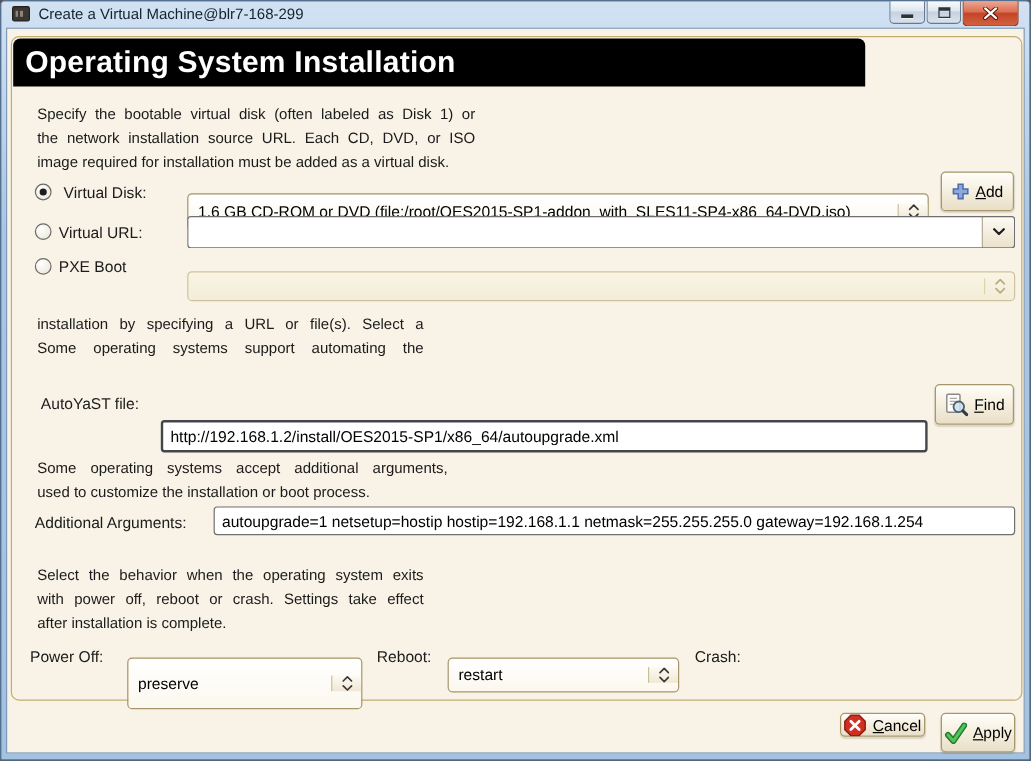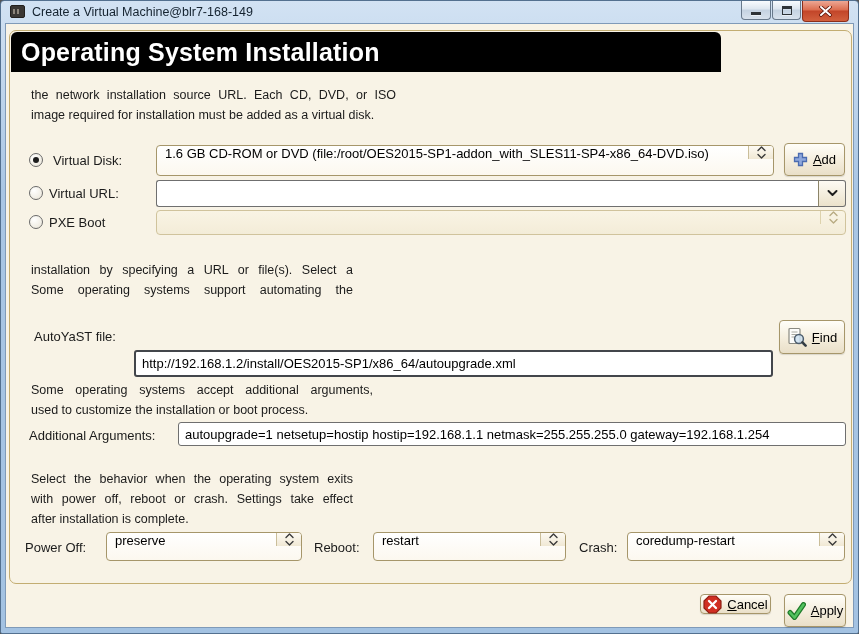--- a/index.html
+++ b/index.html
@@ -50,22 +50,22 @@
   .radio.on::after { content:""; position:absolute; left:3px; top:3px; width:6px; height:6px;
     border-radius:50%; background:#1d1d1d; }
 
   
   .txt { position:absolute; font-family:"Liberation Sans",sans-serif; font-size:13px; color:#000;
     background:#fff; border:1px solid #6f6f6f; border-radius:3px; padding:0 6px; outline:none; }
   #ay-input { border:2px solid #43464b; border-radius:3px; }
   #net-input { border-radius:3px 0 0 3px; border-right:none; }
 
   
-  .combo { position:absolute; display:flex; align-items:flex-start;
-    background:linear-gradient(#ffffff,#fcf8ef); border:1px solid #a6966a; border-radius:4px; overflow:hidden; }
+  .combo { position:absolute; display:flex; align-items:center;
+    background:linear-gradient(#ffffff,#fcf8ef); border:1px solid #a6966a; border-radius:4px; overflow:hidden;margin-top:16px; }
   .combo .val { flex:1; display:flex; align-items:center; padding-left:8px; font-size:13px; color:#000; white-space:nowrap; overflow:hidden; }
   .combo .spin { width:25px; border-left:1px solid #cabe9a; display:flex; align-items:center; justify-content:center;
     background:linear-gradient(#fdfaf3,#f0e8d4); }
   .combo.disabled { background:linear-gradient(#f9f4e4,#f3ecd8); border-color:#d0c39c; }
   .combo.disabled .spin { border-left-color:#ddd2ac; background:none; }
 
   .dropbtn { position:absolute; border:1px solid #6f6f6f; border-left:1px solid #8c8468; border-radius:0 3px 3px 0;
     background:linear-gradient(#fdfaf3,#ebe2cb); display:flex; align-items:center; justify-content:center; }
 
   
@@ -89,36 +89,36 @@
   #pxe-combo { left:155px; top:209px; width:690px; height:25px; }
   #p-ay      { left:30px; top:259px; width:322px; }
   #ay-label  { left:33px; top:328px; }
   #ay-input  { left:133px; top:321px; width:639px; height:27px;margin-top:28px; }
   #find-btn  { left:778px; top:319px; width:66px;  height:34px; }
   #p-args    { left:30px; top:379px; width:342px; }
   #args-label{ left:28px; top:427px; }
   #args-input{ left:177px; top:421px; width:668px; height:24px; }
   #p-exit    { left:30px; top:468px; width:322px; }
   #po-label  { left:24px; top:539px; }
-  #po-combo  { left:105px; top:531px; width:196px; height:29px; }
+  #po-combo  { left:105px; top:531px; width:196px; height:43px; }
   #rb-label  { left:313px; top:539px; }
   #rb-combo  { left:372px; top:531px; width:193px; height:29px; }
   #cr-label  { left:578px; top:539px; }
   #cr-combo  { left:626px; top:531px; width:218px; height:29px; }
   #cancel-btn{ left:699px; top:593px; width:71px; height:20px; }
   #apply-btn { left:783px; top:593px; width:62px; height:33px; }
 </style>
 </head>
 <body>
 
 <div class="window">
 
   <div class="titlebar">
     <div class="app-icon"></div>
-    <div class="win-title">Create a Virtual Machine@blr7-168-149</div>
+    <div class="win-title">Create a Virtual Machine@blr7-168-299</div>
     <div class="win-controls">
       <div class="wbtn min">
         <div class="glyph-min"></div>
       </div>
       <div class="wbtn max">
         <div class="glyph-max"></div>
       </div>
       <div class="wbtn close">
         <svg width="13" height="11">
           <path d="M2 1 L11 9 M11 1 L2 9" stroke="#5d150a" stroke-width="3.6" fill="none" stroke-linecap="round"></path>
@@ -129,20 +129,21 @@
   </div>
 
   <div class="client"></div>
   <div class="frame"></div>
 
   <div class="page-header">
     <span class="page-title">Operating System Installation</span>
   </div>
 
   <div class="para" id="p-intro">
+    <div class="jl">Specify the bootable virtual disk (often labeled as Disk 1) or</div>
     <div class="jl">the network installation source URL.  Each CD, DVD, or ISO</div>
     <div class="ll">image required for installation must be added as a virtual disk.</div>
   </div>
 
   <div class="radio on" id="vd-radio"></div>
   <div class="lbl" id="vd-label">Virtual Disk:</div>
   <div class="combo" id="vd-combo">
     <span class="val">1.6 GB CD-ROM or DVD (file:/root/OES2015-SP1-addon_with_SLES11-SP4-x86_64-DVD.iso)</span>
     <span class="spin">
       <svg width="9" height="13">
@@ -217,28 +218,20 @@
   <div class="lbl" id="rb-label">Reboot:</div>
   <div class="combo" id="rb-combo">
     <span class="val">restart</span>
     <span class="spin">
       <svg width="9" height="13">
           <path d="M1 4.5 L4.5 1 L8 4.5 M1 8.5 L4.5 12 L8 8.5" stroke="#3a3a3a" stroke-width="1.4" fill="none" stroke-linecap="round" stroke-linejoin="round"></path>
         </svg>
     </span>
   </div>
   <div class="lbl" id="cr-label">Crash:</div>
-  <div class="combo" id="cr-combo">
-    <span class="val">coredump-restart</span>
-    <span class="spin">
-      <svg width="9" height="13">
-          <path d="M1 4.5 L4.5 1 L8 4.5 M1 8.5 L4.5 12 L8 8.5" stroke="#3a3a3a" stroke-width="1.4" fill="none" stroke-linecap="round" stroke-linejoin="round"></path>
-        </svg>
-    </span>
-  </div>
 
   <div class="btn" id="cancel-btn">
     <svg width="19" height="19">
       <polygon points="6,1 13,1 18,6 18,13 13,18 6,18 1,13 1,6" fill="#d02f22" stroke="#8e1f14" stroke-width="1.2"></polygon>
       <path d="M6 6 L13 13 M13 6 L6 13" stroke="#ffffff" stroke-width="2.3" stroke-linecap="round"></path>
     </svg>
     <span><u>C</u>ancel</span>
   </div>
   <div class="btn" id="apply-btn">
     <svg width="19" height="18">

